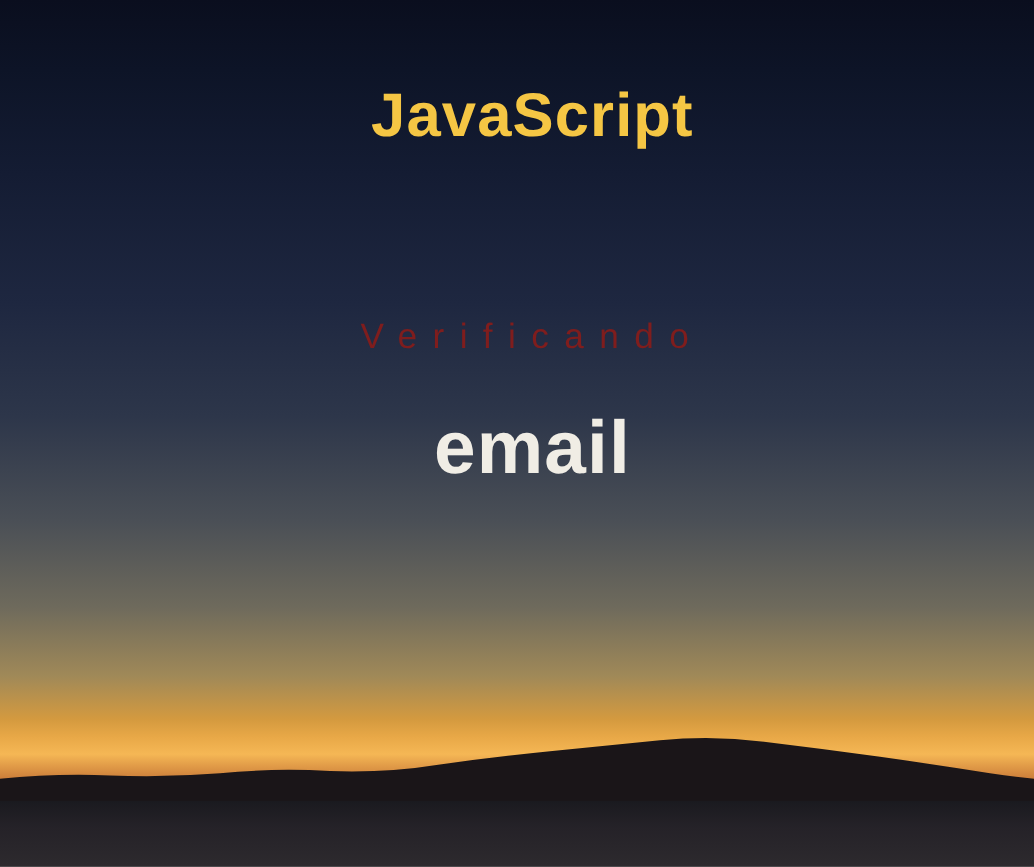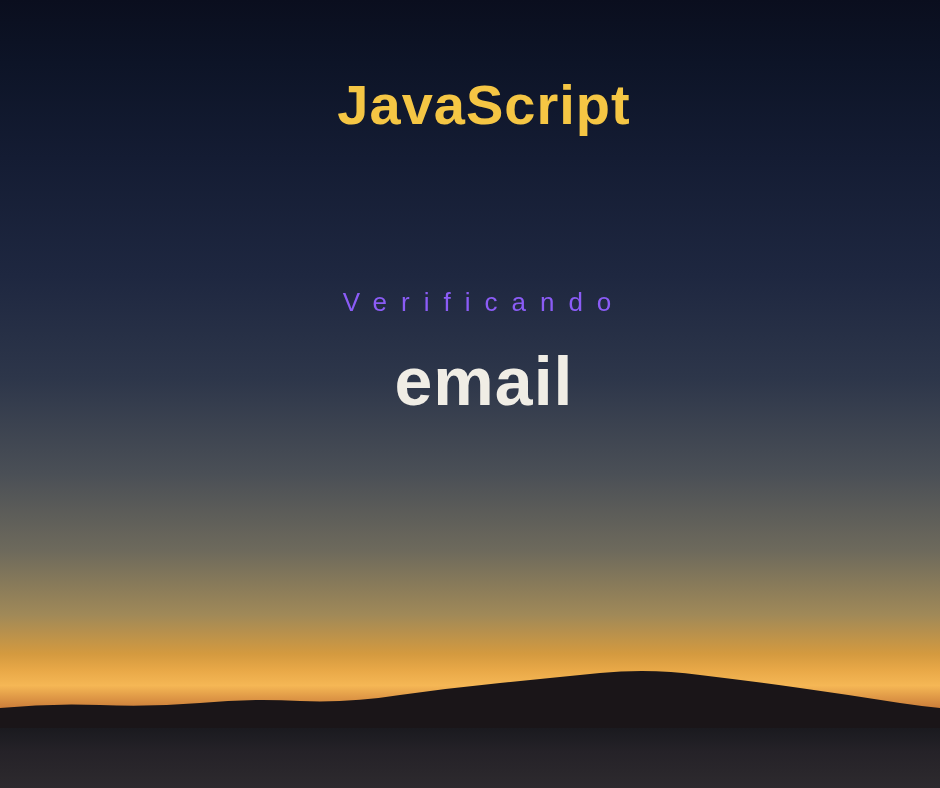--- a/index.html
+++ b/index.html
@@ -84,25 +84,25 @@
     
     .title {
       color: #f5c644;
       font-size: 56px;
       font-weight: 700;
       letter-spacing: 1px;
       margin-bottom: 150px;
     }
     
     .subtitle {
-      color: #8b5cf6;
-      font-size: 26px;
+      color: #7f1d1d;
+      font-size: 32px;
       font-weight: 300;
       letter-spacing: 14px;
-      margin-bottom: 24px;
+      margin-bottom: 44px;
     }
     
     .main-word {
       color: #f0ede5;
       font-size: 68px;
       font-weight: 700;
       letter-spacing: 1px;
     }
   </style>
 </head>

